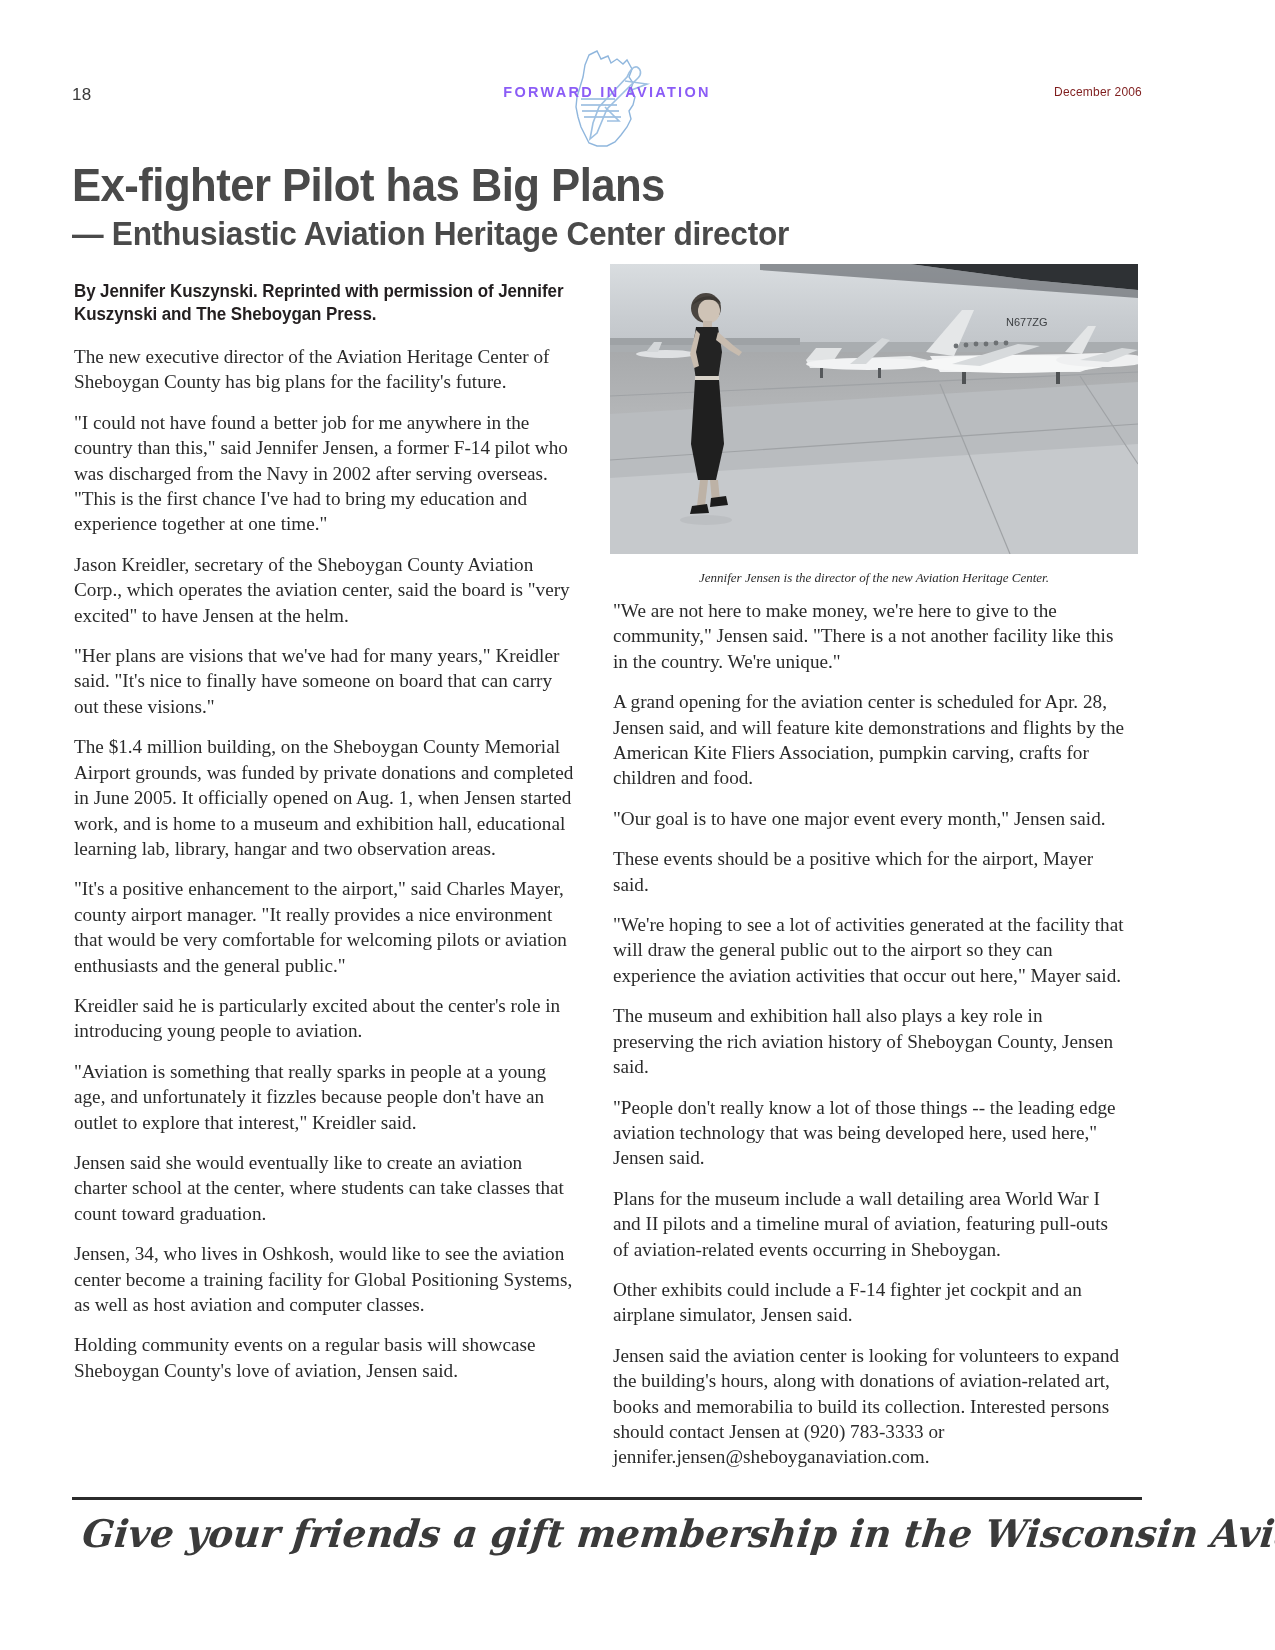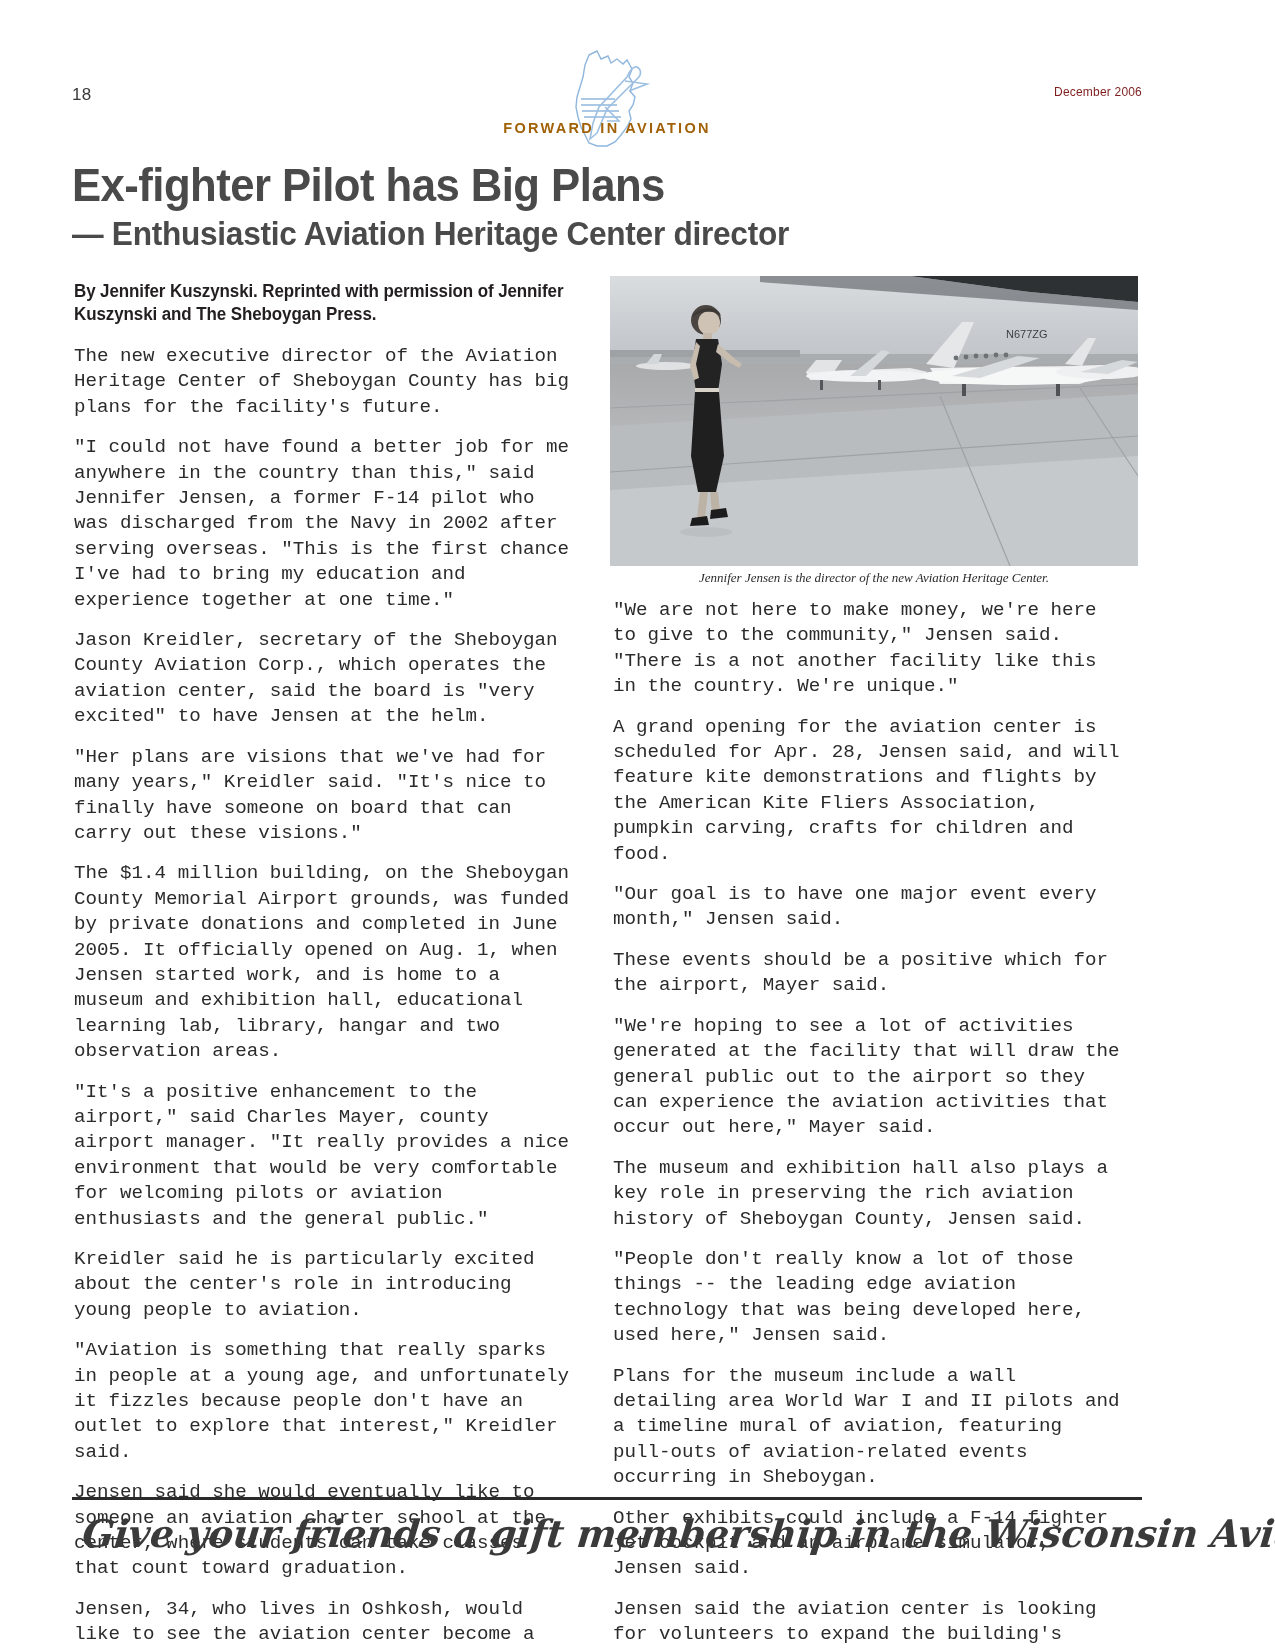--- a/index.html
+++ b/index.html
@@ -62,23 +62,22 @@
   .logo-text {
     position: absolute;
     left: 0;
     top: 37px;
     width: 260px;
     text-align: center;
     font-family: "Liberation Sans", "DejaVu Sans", sans-serif;
     font-weight: bold;
     font-size: 14.5px;
     letter-spacing: 2.3px;
-    color: #a16207;
+    color: #8b5cf6;
     white-space: nowrap;
-    margin-top: 36px;
   }
 
   
   .headline-block {
     position: absolute;
     left: 72px;
     top: 160px;
     width: 1070px;
   }
   .headline {
@@ -124,34 +123,34 @@
     font-size: 17.5px;
     line-height: 23px;
     color: #231f20;
     margin: 0 0 18px 0;
     letter-spacing: -0.1px;
     transform: scaleX(0.97);
     transform-origin: left top;
   }
 
   p.body {
-    font-family: Liberation Mono, monospace;
+    font-family: Liberation Serif, serif;
     font-size: 19.2px;
     line-height: 25.4px;
     color: #2b2b2b;
     margin: 0 0 15px 0;
     text-align: left;
     letter-spacing: 0px;
   }
 
   
   .photo-frame {
     position: absolute;
     left: 610px;
-    top: 276px;
+    top: 264px;
     width: 528px;
     height: 290px;
     overflow: hidden;
     background: #737373;
   }
   .photo-frame svg { display: block; }
   .photo-caption {
     position: absolute;
     left: 610px;
     top: 568px;
@@ -340,21 +339,21 @@
   <div class="col-left">
     <div class="byline">By Jennifer Kuszynski. Reprinted with permission of Jennifer Kuszynski and The Sheboygan Press.</div>
     <p class="body">The new executive director of the Aviation Heritage Center of Sheboygan County has big plans for the facility's future.</p>
     <p class="body">"I could not have found a better job for me anywhere in the country than this," said Jennifer Jensen, a former F-14 pilot who was discharged from the Navy in 2002 after serving overseas. "This is the first chance I've had to bring my education and experience together at one time."</p>
     <p class="body">Jason Kreidler, secretary of the Sheboygan County Aviation Corp., which operates the aviation center, said the board is "very excited" to have Jensen at the helm.</p>
     <p class="body">"Her plans are visions that we've had for many years," Kreidler said. "It's nice to finally have someone on board that can carry out these visions."</p>
     <p class="body">The $1.4 million building, on the Sheboygan County Memorial Airport grounds, was funded by private donations and completed in June 2005. It officially opened on Aug. 1, when Jensen started work, and is home to a museum and exhibition hall, educational learning lab, library, hangar and two observation areas.</p>
     <p class="body">"It's a positive enhancement to the airport," said Charles Mayer, county airport manager. "It really provides a nice environment that would be very comfortable for welcoming pilots or aviation enthusiasts and the general public."</p>
     <p class="body">Kreidler said he is particularly excited about the center's role in introducing young people to aviation.</p>
     <p class="body">"Aviation is something that really sparks in people at a young age, and unfortunately it fizzles because people don't have an outlet to explore that interest," Kreidler said.</p>
-    <p class="body">Jensen said she would eventually like to someone an aviation charter school at the center, where students can take classes that count toward graduation.</p>
+    <p class="body">Jensen said she would eventually like to create an aviation charter school at the center, where students can take classes that count toward graduation.</p>
     <p class="body">Jensen, 34, who lives in Oshkosh, would like to see the aviation center become a training facility for Global Positioning Systems, as well as host aviation and computer classes.</p>
     <p class="body">Holding community events on a regular basis will showcase Sheboygan County's love of aviation, Jensen said.</p>
   </div>
 
   <div class="col-right-body">
     <p class="body">"We are not here to make money, we're here to give to the community," Jensen said. "There is a not another facility like this in the country. We're unique."</p>
     <p class="body">A grand opening for the aviation center is scheduled for Apr. 28, Jensen said, and will feature kite demonstrations and flights by the American Kite Fliers Association, pumpkin carving, crafts for children and food.</p>
     <p class="body">"Our goal is to have one major event every month," Jensen said.</p>
     <p class="body">These events should be a positive which for the airport, Mayer said.</p>
     <p class="body">"We're hoping to see a lot of activities generated at the facility that will draw the general public out to the airport so they can experience the aviation activities that occur out here," Mayer said.</p>

